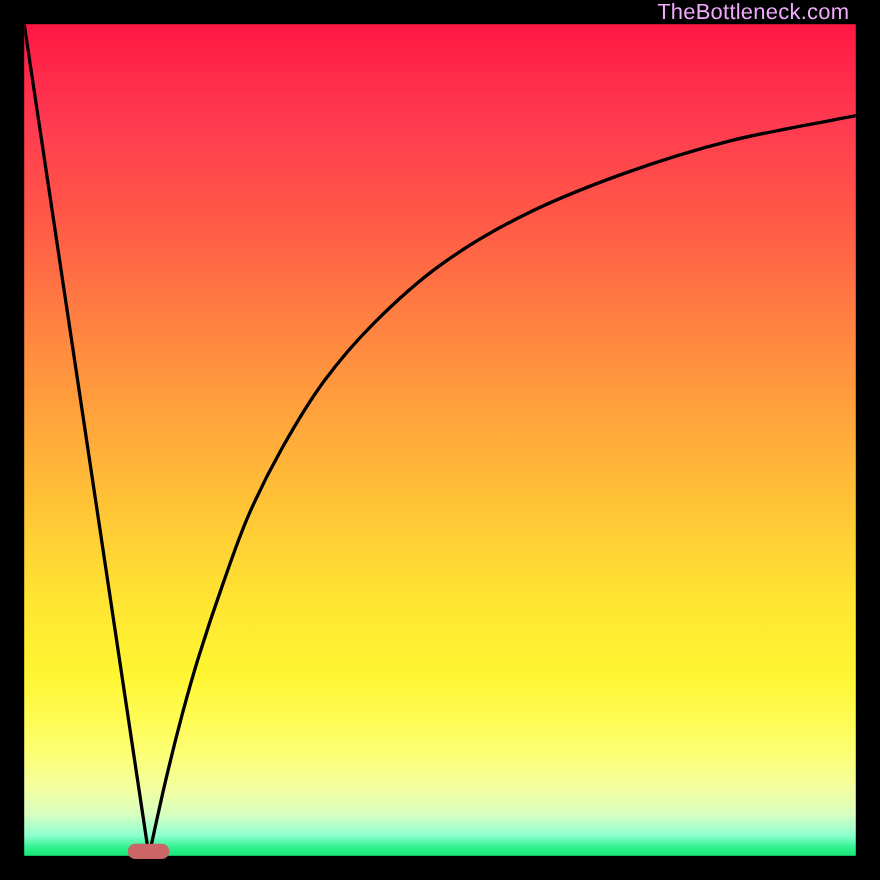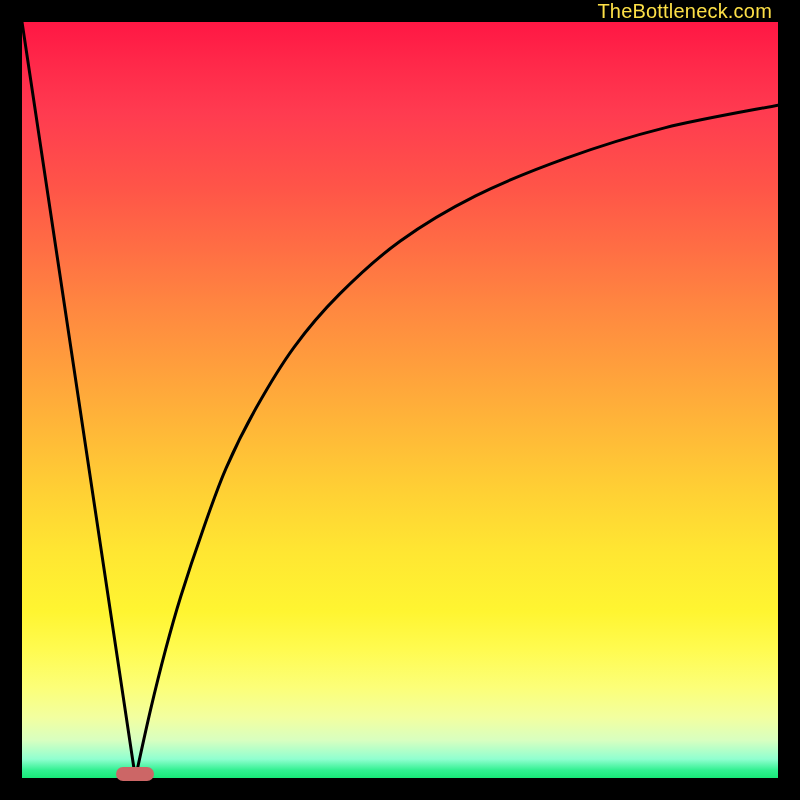--- a/index.html
+++ b/index.html
@@ -40,21 +40,21 @@
       #d8ffc0 95%,
       #90ffd0 97.5%,
       #30f090 99%,
       #18e878 100%
     );
   }
   .watermark {
     position: absolute;
     top: 0px;
     right: 28px;
-    color: #fde047;
+    color: #f0abfc;
     font-size: 20px;
     font-weight: 500;
     letter-spacing: 0.2px;
     z-index: 5;
   }
   svg.curve-layer {
     position: absolute;
     inset: 0;
     width: 100%;
     height: 100%;

